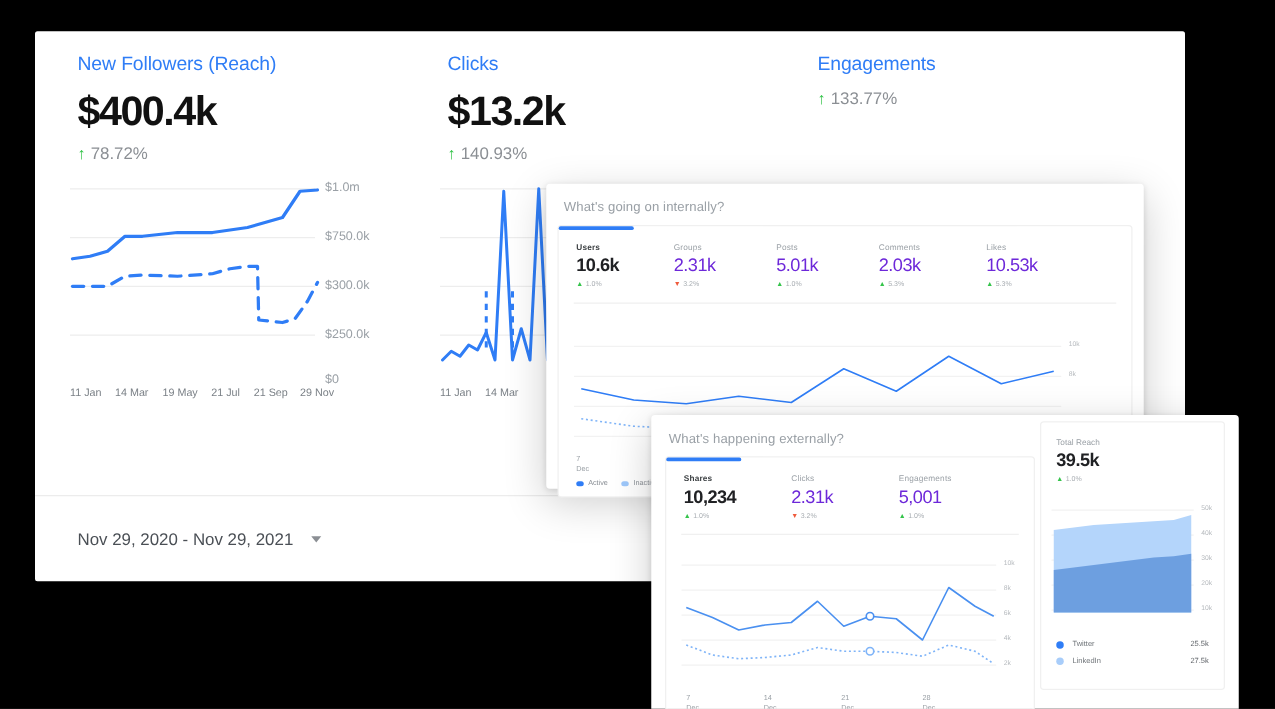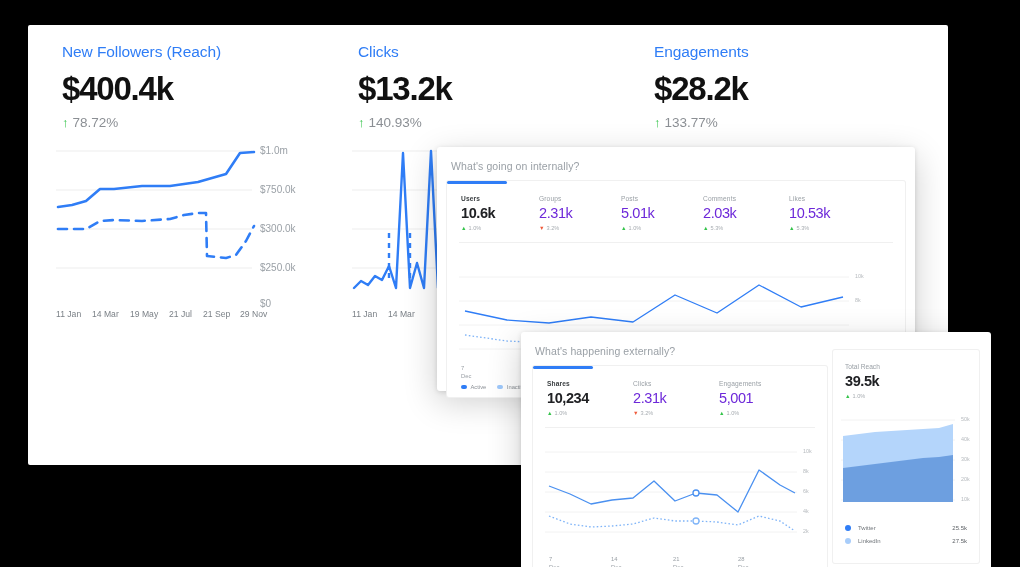--- a/index.html
+++ b/index.html
@@ -133,30 +133,35 @@
             <line x1="37" y1="100" x2="37" y2="150" stroke="#2f7df6" stroke-width="2.4" stroke-dasharray="5 5"></line>
             <line x1="58" y1="100" x2="58" y2="150" stroke="#2f7df6" stroke-width="2.4" stroke-dasharray="5 5"></line>
           </svg>
           <div class="x-lbl" style="left:0px;">11 Jan</div>
           <div class="x-lbl" style="left:36px;">14 Mar</div>
         </div>
       </div>
 
       <div class="kpi-col">
         <div class="kpi-title">Engagements</div>
-        <div class="kpi-value">$28.2k</div>
         <div class="kpi-delta">
           <span class="arrow">↑</span>
           <span>133.77%</span>
         </div>
         <div class="ax-lbl" style="left:240px;top:128px;">0</div>
       </div>
 
     </div>
 
+    <div class="footer">
+      <div class="daterange">
+        <span>Nov 29, 2020 - Nov 29, 2021</span>
+        <span class="caret"></span>
+      </div>
+    </div>
   </div>
 
   <div class="panel" style="left:437px;top:147px;width:478px;height:244px;">
     <div class="panel-head">What's going on internally?</div>
     <div class="panel-body" style="height:216px;">
       <div class="tabbar">
           <i></i>
         </div>
 
       <div class="metrics">
@@ -313,21 +318,21 @@
           <span class="dot d1"></span>
           <span>Branded</span>
         </div>
         <div class="item">
           <span class="dot d2"></span>
           <span>Non-branded</span>
         </div>
       </div>
     </div>
 
-    <div class="tr-card" style="left:312px;top:18px;width:146px;height:213px;">
+    <div class="tr-card" style="left:312px;top:6px;width:146px;height:213px;">
       <div style="padding:13px 0 0 12px;">
         <div class="tr-name">Total Reach</div>
         <div class="tr-val">39.5k</div>
         <div class="tr-dl">
           <span class="up">▲</span>
           <span>1.0%</span>
         </div>
       </div>
 
       <div class="p-chart" style="left:8px;top:62px;width:138px;height:100px;">

